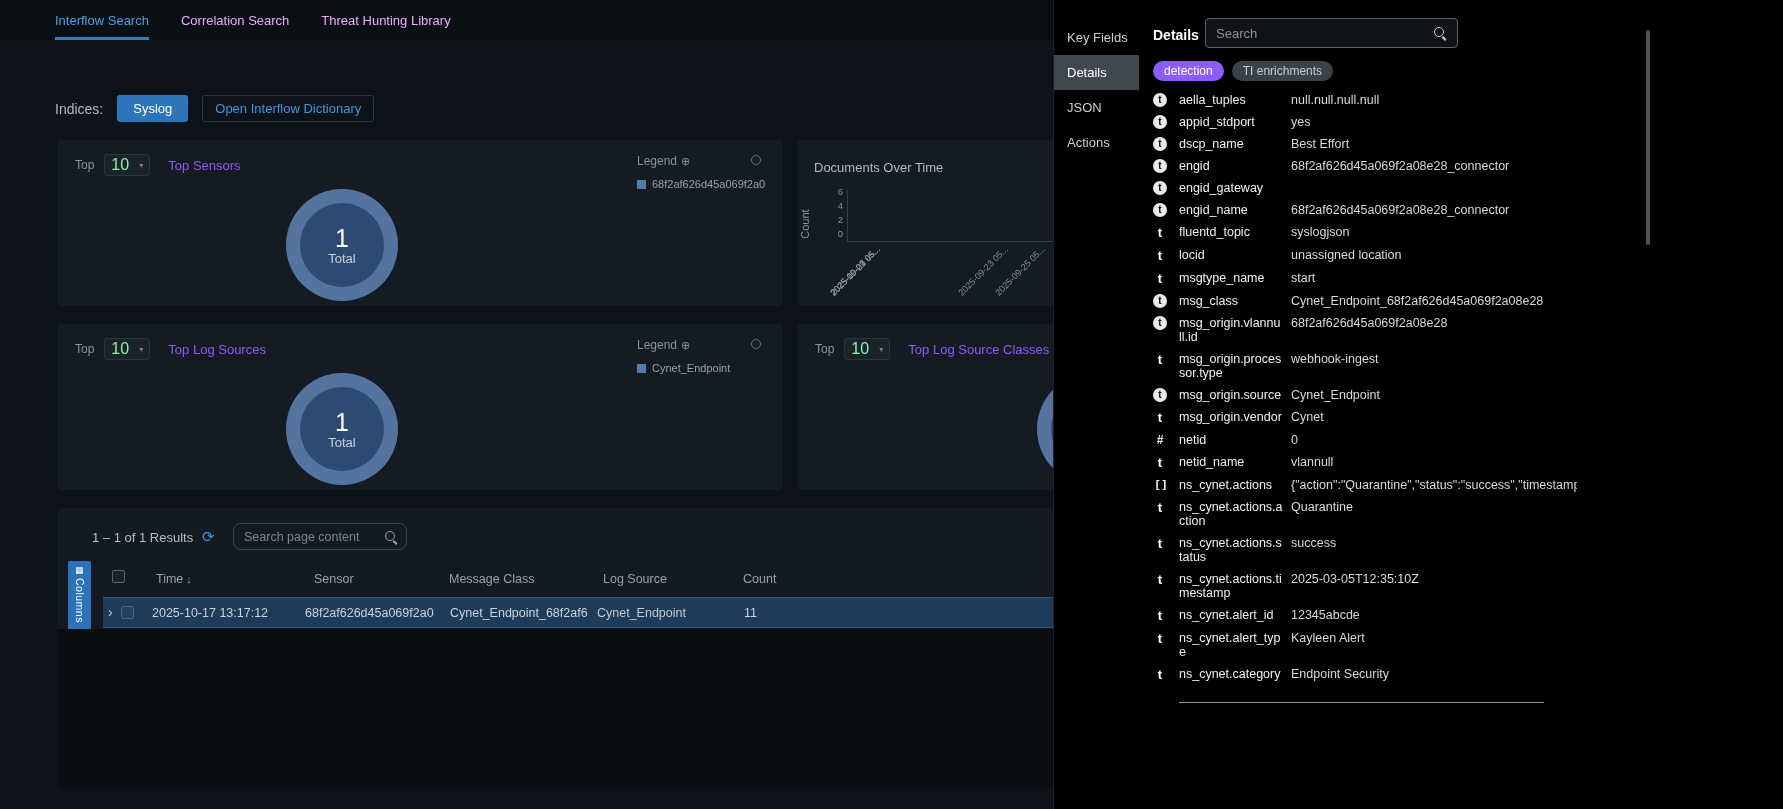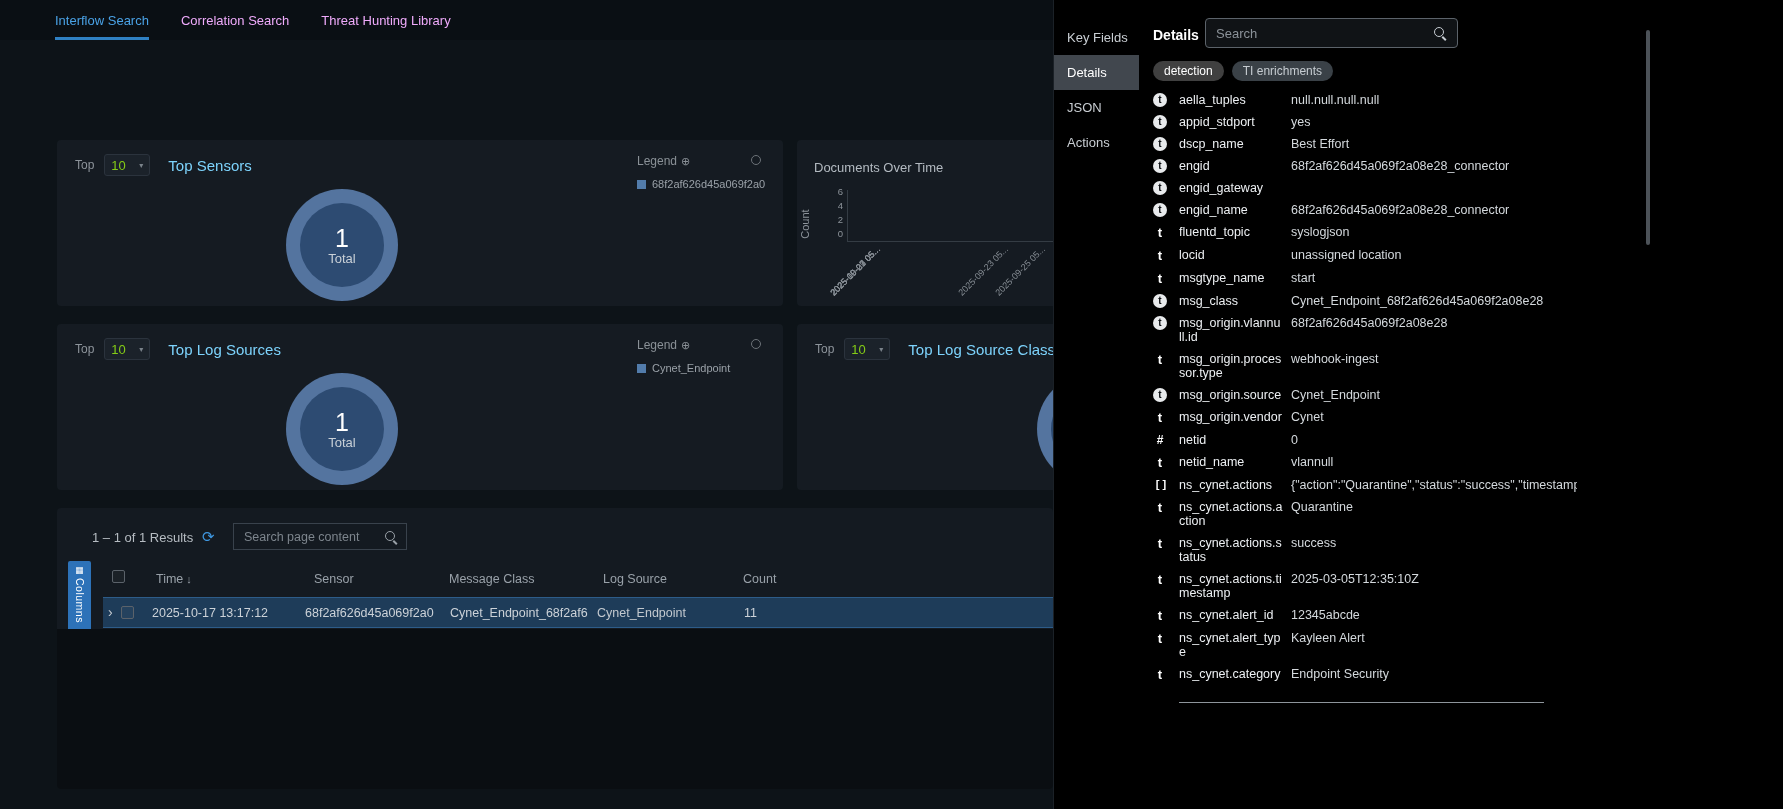--- a/index.html
+++ b/index.html
@@ -26,23 +26,23 @@
   .panel { position:absolute; background:#151b22; border-radius:4px; }
   #p-sensors { left:57px; top:140px; width:726px; height:166px; }
   #p-docs    { left:797px; top:140px; width:400px; height:166px; }
   #p-sources { left:57px; top:324px; width:726px; height:166px; }
   #p-classes { left:797px; top:324px; width:400px; height:166px; }
   #p-results { left:57px; top:508px; width:996px; height:281px; background:#141a21; }
 
   .panel-head { position:absolute; left:18px; top:14px; display:flex; align-items:center; gap:10px; }
   .top-label { font-size:12px; color:#8d949b; }
   .top-select { width:46px; height:22px; background:#1b222a; border:1px solid #2b333d; border-radius:3px; display:flex; align-items:center; justify-content:space-between; padding:0 6px; cursor:pointer; }
-  .top-select .val { font-size:13px; color:#84cc16;text-align:center; }
+  .top-select .val { font-size:16px; color:#86efac;text-align:center; }
   .top-select .caret { font-size:8px; color:#7b838b; }
-  .panel-title { font-size:15px; color:#7dd3fc; margin-left:8px; white-space:nowrap; }
+  .panel-title { font-size:13px; color:#8b5cf6; margin-left:8px; white-space:nowrap; }
 
   .legend-label { position:absolute; left:580px; top:14px; font-size:12px; color:#8a9197; display:flex; align-items:center; gap:4px; cursor:pointer; }
   .legend-plus { font-size:11px; color:#8a9197; }
   .panel-toggle { position:absolute; right:22px; top:15px; width:10px; height:10px; border:1px solid #6c7278; border-radius:50%; cursor:pointer; }
   .legend-item { position:absolute; left:580px; top:38px; display:flex; align-items:center; gap:6px; cursor:pointer; }
   .legend-swatch { width:9px; height:9px; background:#527cab; }
   .legend-text { font-size:11px; color:#9aa1a8; white-space:nowrap; }
 
   .donut { position:absolute; left:229px; top:49px; width:112px; height:112px; border-radius:50%; background:#54749f; cursor:pointer; }
   .donut-hole { position:absolute; inset:14px; border-radius:50%; background:#2d4b72; display:flex; flex-direction:column; align-items:center; justify-content:center; }
@@ -59,21 +59,21 @@
   .yaxis  { position:absolute; left:50px; top:50px; width:1px; height:52px; background:#343c44; }
   .xaxis  { position:absolute; left:50px; top:101px; width:310px; height:1px; background:#343c44; }
   .xtick { position:absolute; top:104px; width:78px; text-align:right; font-size:9px; color:#868d94; transform-origin:100% 0; transform:rotate(-45deg); white-space:nowrap; }
   .xtick:nth-of-type(1){ left:-20px; } .xtick:nth-of-type(2){ left:17px; }
   .xtick:nth-of-type(3){ left:54px; }  .xtick:nth-of-type(4){ left:91px; }
   .xtick:nth-of-type(5){ left:128px; } .xtick:nth-of-type(6){ left:165px; }
 
   
   .results-count { position:absolute; left:35px; top:22px; font-size:13px; color:#b6bcc2; }
   .refresh-icon { position:absolute; left:145px; top:20px; font-size:15px; color:#3f97e0; cursor:pointer; }
-  .page-search { position:absolute; left:176px; top:15px; width:174px; height:27px; border:1px solid #39424c; border-radius:0; background:transparent; }
+  .page-search { position:absolute; left:176px; top:15px; width:174px; height:27px; border:1px solid #39424c; border-radius:8px; background:transparent; }
   .page-search input { width:100%; height:100%; background:transparent; border:none; outline:none; color:#c6ccd2; font-size:12.5px; padding:0 26px 0 10px; font-family:inherit; }
   .page-search input::placeholder { color:#7d858d; }
   .mag { position:absolute; right:8px; top:7px; width:13px; height:13px; }
   .mag::before { content:""; position:absolute; left:0; top:0; width:8px; height:8px; border:1.5px solid #9aa1a8; border-radius:50%; }
   .mag::after { content:""; position:absolute; left:9px; top:9px; width:5px; height:1.5px; background:#9aa1a8; transform:rotate(45deg); transform-origin:0 0; }
 
   .columns-btn { position:absolute; left:11px; top:53px; width:23px; height:73px; background:#2d72b8; border-radius:2px; display:flex; flex-direction:column; align-items:center; padding-top:4px; gap:3px; cursor:pointer; }
   .grid-icon { font-size:9px; color:#fff; line-height:10px; }
   .columns-label { writing-mode:vertical-rl; font-size:10.5px; color:#fff; letter-spacing:0.5px; }
 
@@ -103,21 +103,21 @@
   .details-title { position:absolute; left:14px; top:27px; font-size:14px; font-weight:700; color:#fff; }
   .details-search { position:absolute; left:66px; top:18px; width:253px; height:30px; border:1px solid #5c636a; border-radius:4px; background:#101316; }
   .details-search input { width:100%; height:100%; background:transparent; border:none; outline:none; color:#d0d5da; font-size:13px; padding:0 30px 0 10px; font-family:inherit; }
   .details-search input::placeholder { color:#8b9299; }
   .details-search .mag { right:10px; top:8px; }
   .details-search .mag::before { border-color:#c6ccd2; }
   .details-search .mag::after { background:#c6ccd2; }
 
   .tags { position:absolute; left:14px; top:61px; display:flex; gap:8px; }
   .tag { font-size:12px; padding:3px 11px; border-radius:10px; cursor:pointer; white-space:nowrap; }
-  .tag-0 { background:#404040; color:#fff; }
+  .tag-0 { background:#8b5cf6; color:#fff; }
   .tag-1 { background:#3a4147; color:#c6ccd1; }
 
   .field-list { position:absolute; left:14px; top:89px; width:424px; }
   .field-row { display:grid; grid-template-columns:26px 112px 1fr; align-items:start; padding:4px 0; }
   .ficon { display:flex; align-items:center; justify-content:center; color:#fff; font-weight:700; margin-top:0; }
   .ficon.keyword { width:14px; height:14px; background:#e8eaec; color:#0b0e11; border-radius:50%; font-size:10px; line-height:14px; }
   .ficon.text { width:14px; font-size:13px; }
   .ficon.number { width:14px; font-size:12px; }
   .ficon.array { width:16px; font-size:11px; letter-spacing:0; }
   .fname { font-size:12.5px; color:#edf0f3; line-height:14px; word-break:break-all; padding-right:8px; cursor:pointer; }
@@ -135,20 +135,25 @@
 
     <div class="topbar">
       <div class="tabs">
         <div class="tab active">Interflow Search</div>
         <div class="tab">Correlation Search</div>
         <div class="tab">Threat Hunting Library</div>
       </div>
     </div>
 
 
+    <div class="indices">
+      <span class="indices-label">Indices:</span>
+      <button class="btn-syslog">Syslog</button>
+      <button class="btn-dict">Open Interflow Dictionary</button>
+    </div>
 
     <div class="panel" id="p-sensors">
       <div class="panel-head">
         <span class="top-label">Top</span>
         <div class="top-select">
           <span class="val">10</span>
           <span class="caret">▾</span>
         </div>
         <span class="panel-title">Top Sensors</span>
       </div>

